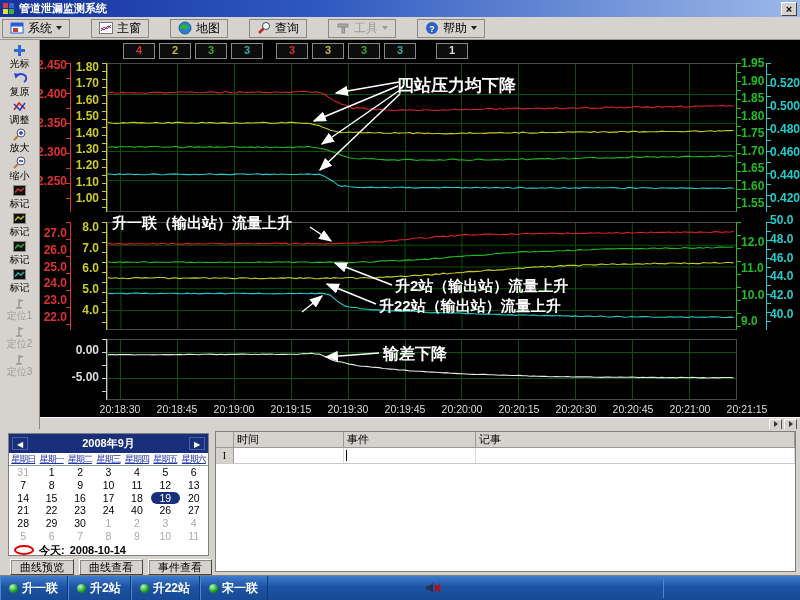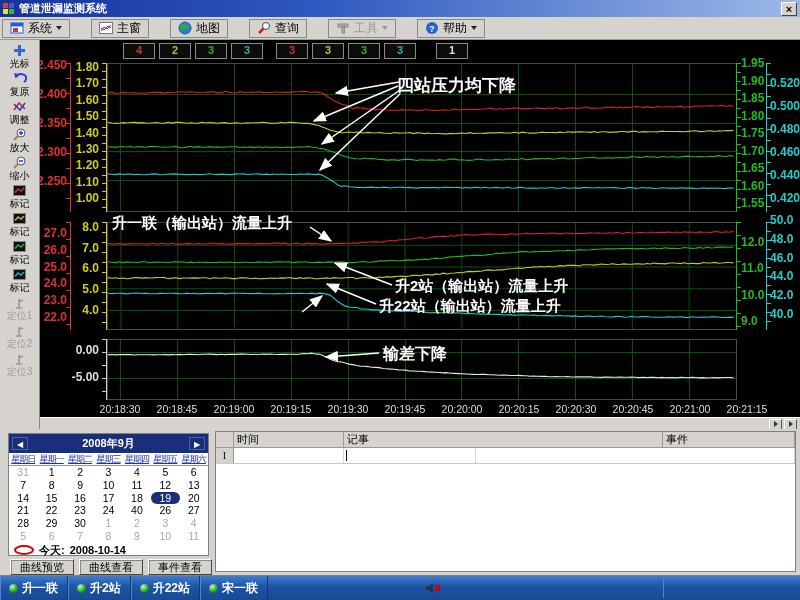--- a/index.html
+++ b/index.html
@@ -467,22 +467,22 @@
         <span class="tell"></span>
         <span>今天:</span>
         <span>2008-10-14</span>
       </div>
     </div>
 
     <div class="etable">
       <div class="ethead" id="ethead">
           <div class="ethcell" style="width: 18px;"></div>
           <div class="ethcell" style="width: 110px;">时间</div>
+          <div class="ethcell" style="width: 132px;">事件</div>
           <div class="ethcell" style="width: 319px;">记事</div>
-          <div class="ethcell" style="width: 132px;">事件</div>
         </div>
       <div class="etrow" id="etrow">
           <div class="etcell rsel" style="width: 18px;">I</div>
           <div class="etcell" style="width: 110px;"></div>
           <div class="etcell" style="width: 132px;">
             <div class="caret"></div>
           </div>
           <div class="etcell" style="width: 319px;"></div>
         </div>
     </div>

